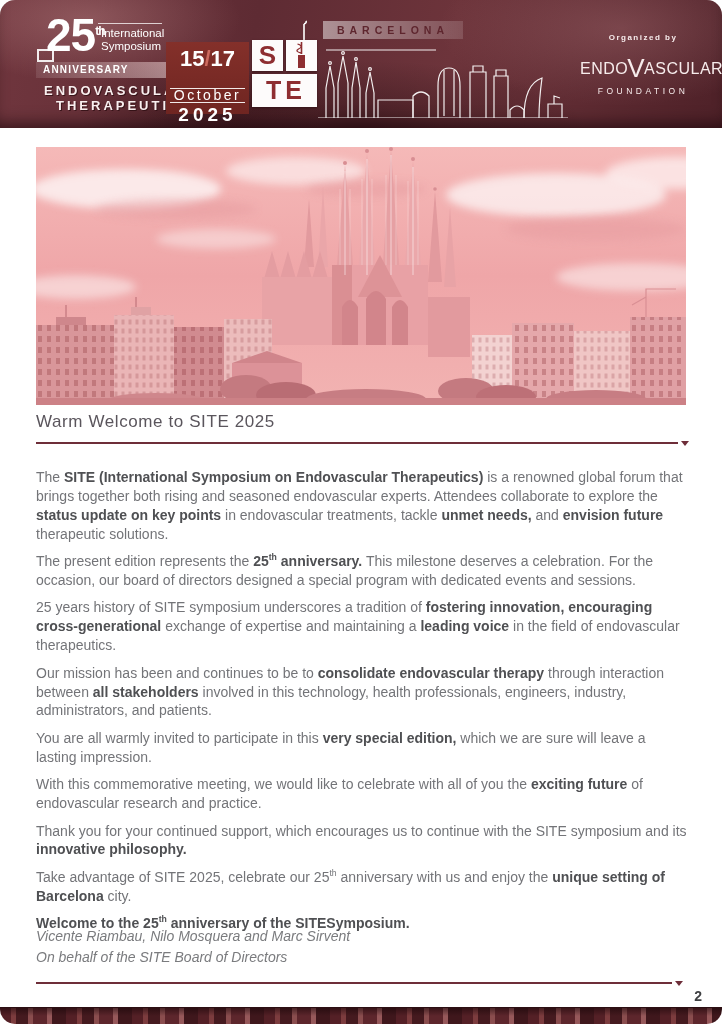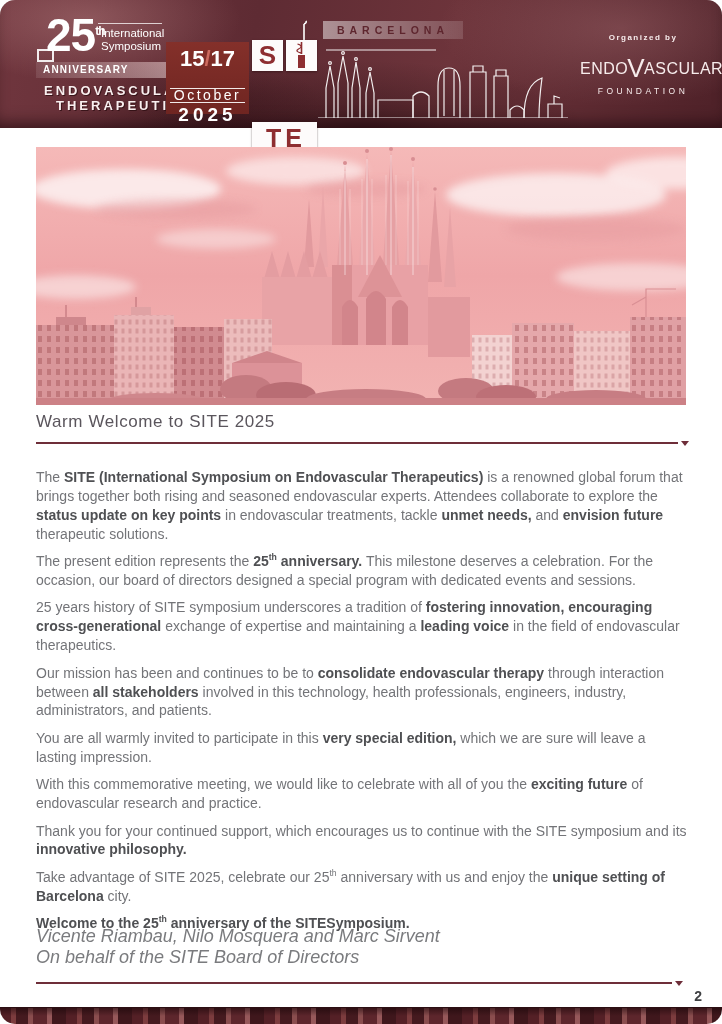--- a/index.html
+++ b/index.html
@@ -38,21 +38,21 @@
   }
   .datebox .days { font-size:22px; font-weight:700; line-height:24px; }
   .datebox .slash { color:#cd6b5f; font-weight:700; }
   .datebox .month { display:inline-block; font-size:14px; letter-spacing:2.5px; line-height:11px;
     border-top:1px solid rgba(255,255,255,.9); border-bottom:1px solid rgba(255,255,255,.9); padding:1px 4px; margin:17px 0 2px; }
   .datebox .year { font-size:19px; font-weight:700; letter-spacing:4px; line-height:20px; }
   .sitelogo { position:absolute; left:252px; top:18px; width:68px; height:96px; }
   .sitebox { position:absolute; background:#fdfbfb; color:#8e2e31; font-weight:700; text-align:center; box-shadow:0 1px 2px rgba(30,8,10,.5); }
   .box-s { left:0; top:22px; width:31px; height:31px; font-size:26px; line-height:31px; }
   .box-i { left:34px; top:22px; width:31px; height:31px; }
-  .box-te { left:0; top:56px; width:65px; height:33px; font-size:25px; line-height:33px; letter-spacing:4px; padding-left:3px;margin-top:48px; }
+  .box-te { left:0; top:56px; width:65px; height:33px; font-size:25px; line-height:33px; letter-spacing:4px; padding-left:3px; }
   .staff { position:absolute; left:46px; top:2px; }
   .bcnband {
     position:absolute; left:323px; top:21px; width:140px; height:18px;
     background:linear-gradient(to right, rgba(255,255,255,.48), rgba(255,255,255,.14));
     color:#5e262e; font-size:10.5px; font-weight:700; letter-spacing:5px; line-height:18px; text-align:center;
   }
   .skyline { position:absolute; left:318px; top:38px; }
   .organizer { position:absolute; left:580px; top:33px; width:126px; text-align:center; color:#f7ecec; }
   .organizer .orgby { font-size:8px; font-weight:700; letter-spacing:1.5px; }
   .organizer .endov { font-size:16px; letter-spacing:.5px; margin-top:8px; white-space:nowrap; }
@@ -67,21 +67,21 @@
   .rule { position:absolute; left:36px; width:642px; height:2px; background:#6e2e39; }
   .rule-top { top:442px; }
   .rule-bottom { top:982px; width:636px; }
   .rule .mark { position:absolute; right:-11px; top:-1px; width:0; height:0;
     border-left:4px solid transparent; border-right:4px solid transparent; border-top:5px solid #6e2e39; }
   .bodytext { position:absolute; left:36px; top:468px; width:652px; color:#737478;
     font-size:14px; line-height:18.9px; }
   .bodytext p { margin:0 0 8.5px 0; }
   .bodytext strong { color:#4f5053; font-weight:700; }
   sup { vertical-align:super; font-size:.62em; line-height:0; }
-  .signature { position:absolute; left:36px; top:926px; color:#7a7b7e; font-size:18px;
+  .signature { position:absolute; left:36px; top:926px; color:#7a7b7e; font-size:14px;
     font-style:italic; line-height:21px; }
   .page-number { position:absolute; top:988px; right:20px; color:#3f4043; font-size:14px; font-weight:700; }
   
   .footer-strip {
     position:absolute; left:0; bottom:0; width:722px; height:17px;
     background:
       linear-gradient(180deg, rgba(25,6,9,.55), rgba(25,6,9,0) 50%),
       repeating-linear-gradient(90deg, #542026 0 11px, #7c3c3e 11px 16px, #451a1f 16px 28px,
         #8a4d4e 28px 33px, #5d262c 33px 47px, #96585a 47px 52px, #3f171c 52px 66px);
     border-top:1px solid #2c0f13;

